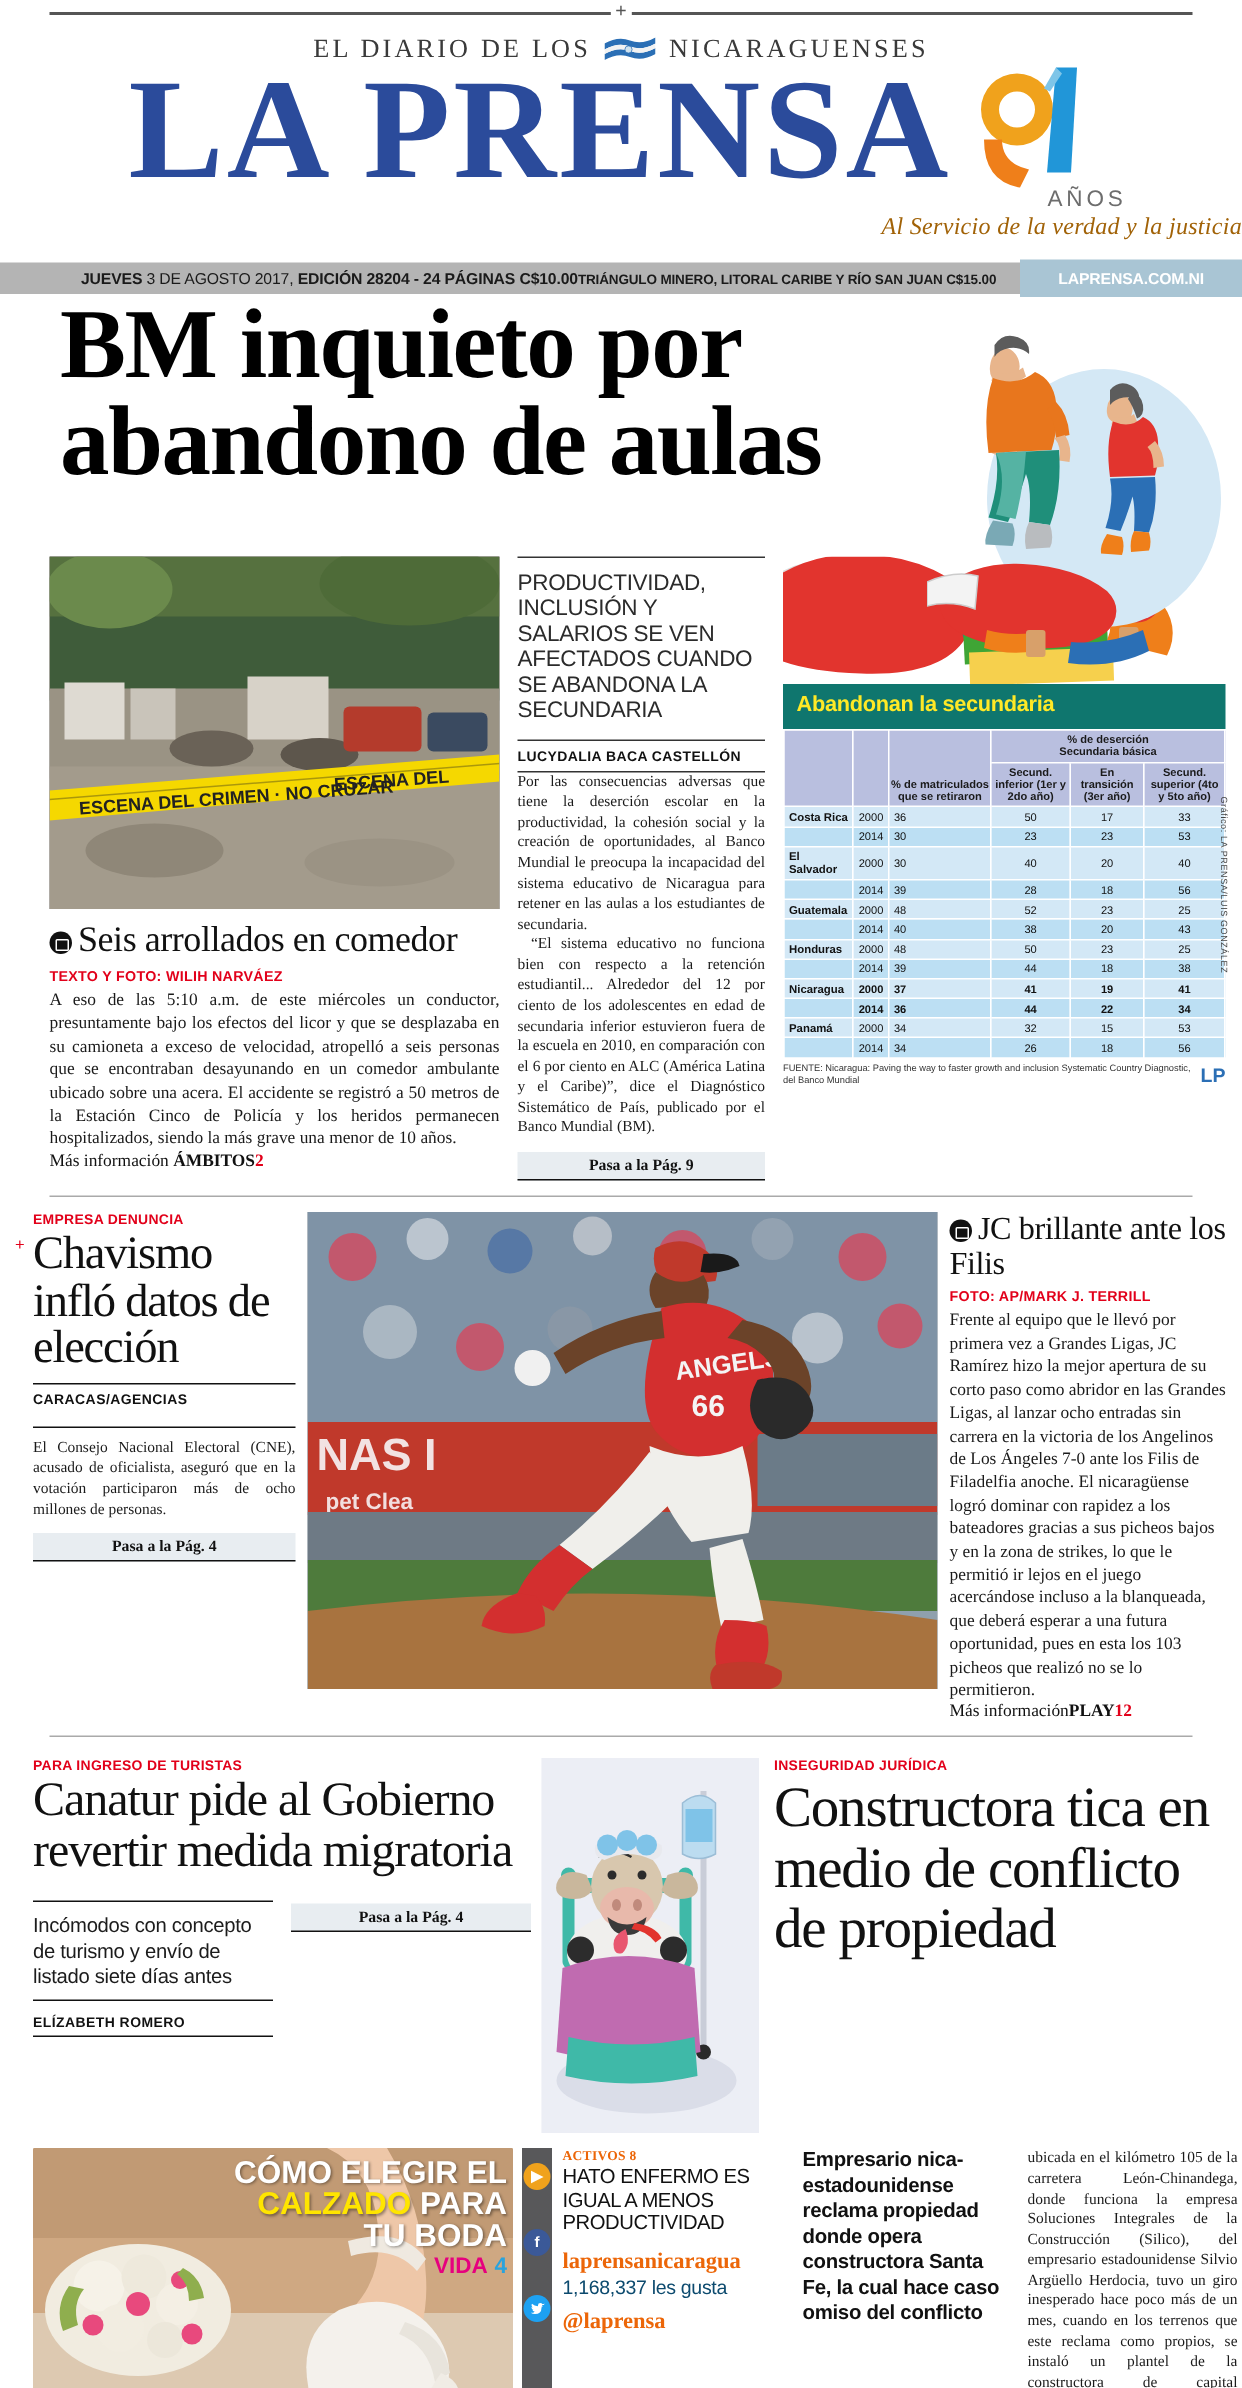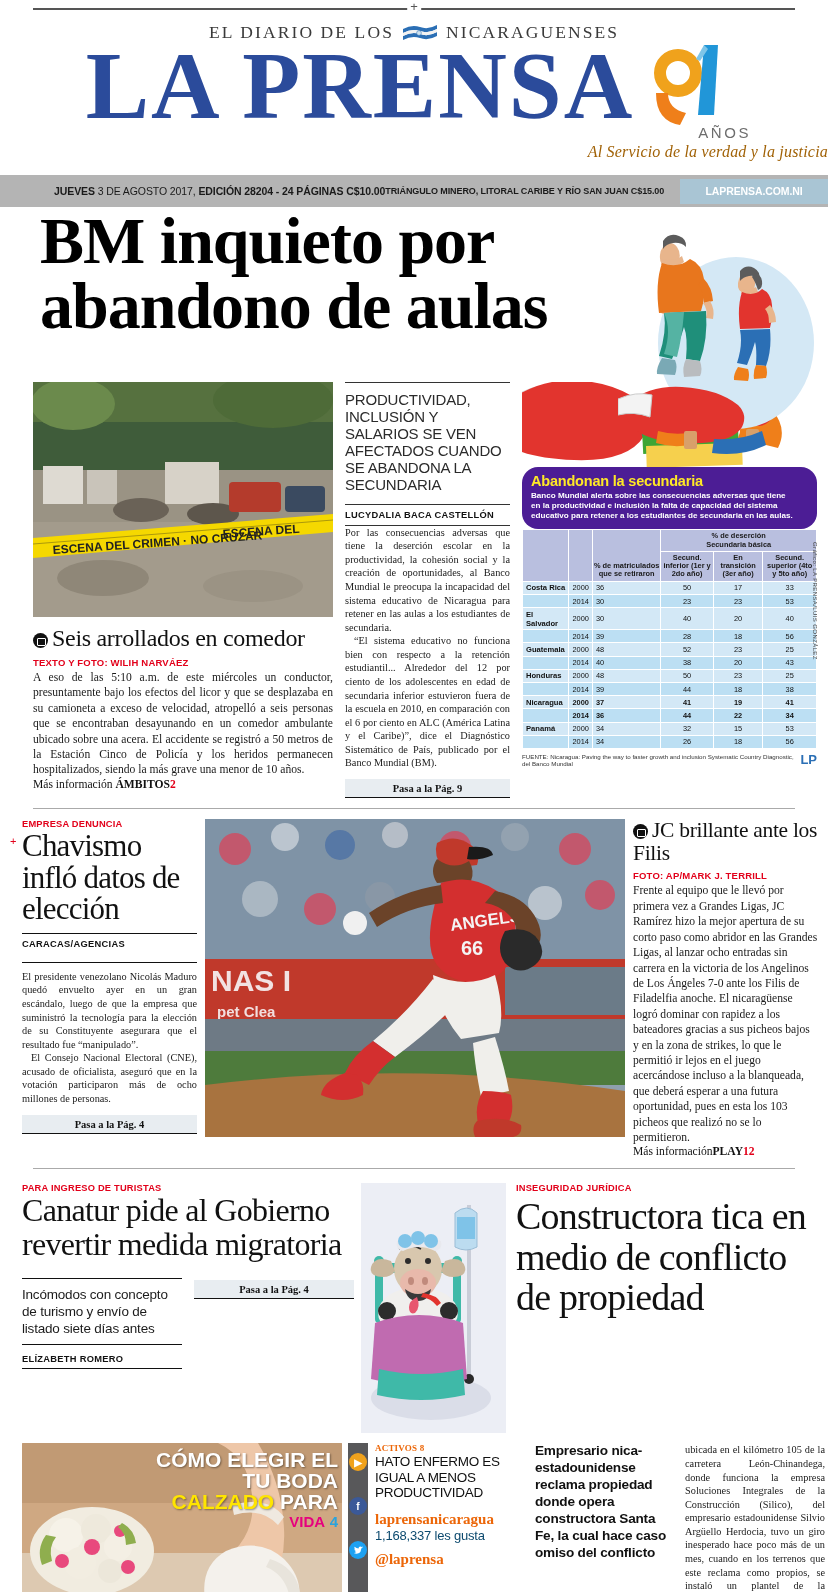--- a/index.html
+++ b/index.html
@@ -23,21 +23,21 @@
   .logo-row { display:flex; align-items:flex-start; justify-content:center; margin-top:-4px; }
   .logo-word { font-family:"Liberation Serif", serif; font-weight:700; font-size:95px;
      letter-spacing:2px; color:#2b4b9b; line-height:1; }
   .anniv { position:relative; margin-left:8px; margin-top:4px; width:100px; height:96px; }
   .anniv .anios { position:absolute; left:56px; bottom:-2px; font-family:"Liberation Sans",sans-serif;
      font-size:15px; letter-spacing:2.6px; color:#6d6d6d; }
   .tagline { text-align:right; font-family:"Liberation Serif", serif; font-style:italic;
      font-size:16px; color:#a16207; margin-top:4px; letter-spacing:.2px; }
 
   
-  #infobar { display:flex; height:32px; margin-top:14px; background:#b4b4b4; color:#1a1a1a;
+  #infobar { display:flex; height:21px; margin-top:14px; background:#b4b4b4; color:#1a1a1a;
      align-items:center; font-size:10.5px; font-weight:700; letter-spacing:-0.1px; }
   #infobar .seg1 { padding-left:54px; white-space:nowrap; }
   #infobar .seg1 .lite { font-weight:400; }
   #infobar .seg2 { margin-left:auto; padding-right:16px; font-size:9px; white-space:nowrap;}
   #infobar .seg3 { width:175px; height:25px; background:#a9c5d4; color:#fff;
      display:flex; align-items:center; justify-content:center; font-size:10.5px; }
 
   
   #lead { position:relative; height:175px; }
   #lead h1 { position:absolute; left:40px; top:2px; font-family:"Liberation Serif", serif;
@@ -72,21 +72,21 @@
      text-align:justify; color:#1a1a1a; }
   .body2 p { text-indent:9px; }
   .body2 p:first-child { text-indent:0; }
   .pasa { background:#e8edf1; text-align:center; font-family:"Liberation Serif", serif;
      font-weight:700; font-size:10.5px; padding:4px 0 3px; border-bottom:1.6px solid #111;
      margin-top:9px; }
 
   
   .info-wrap { position:relative; width:295px; }
   .info-art { height:85px; position:relative; overflow:hidden; }
-  .info-head { background:#4c1d95; padding:6px 20px 8px 9px;border-radius:16px; }
+  .info-head { background:#0f766e; padding:6px 20px 8px 9px; }
   .info-title { color:#ffe926; font-weight:700; font-size:14.5px; letter-spacing:-.2px; }
   .info-sub { color:#fff; font-weight:700; font-size:8.1px; line-height:1.25; margin-top:2px; }
   table.ig { width:100%; border-collapse:collapse; font-size:7.4px; }
   table.ig th, table.ig td { border:1px solid #fff; }
   .ig .hdr { background:#b9bfdf; color:#1a1a1a; font-weight:700; text-align:center;
      vertical-align:bottom; padding:2px 1px; line-height:1.12; }
   .ig td { background:#d3e8f6; padding:1.6px 3px; color:#111; }
   .ig tr.alt td { background:#bcdff3;margin-top:20px; }
   .ig td.ctr { text-align:center; }
   .ig td.name { font-weight:700; font-size:7.6px; }
@@ -295,21 +295,20 @@
           <rect x="122" y="44" width="92" height="22" transform="rotate(-4 122 44)" fill="#f2f2f2"></rect>
           <rect x="120" y="48" width="96" height="24" transform="rotate(-3 120 48)" fill="#3fa535"></rect>
           <rect x="124" y="64" width="96" height="22" transform="rotate(-2 124 64)" fill="#f6d04d"></rect>
           <path d="M200 0 q30 6 50 28 q16 18 6 38 l-40-10 q10-22 -22-44z" fill="#ef7f1a"></path>
           <circle cx="236" cy="28" r="16" fill="#e2342e"></circle>
         </svg>
       </div>
 
       <div class="info-head">
         <div class="info-title">Abandonan la secundaria</div>
-        <div class="info-sub">Banco Mundial alerta sobre las consecuencias adversas que tiene en la productividad e inclusión la falta de capacidad del sistema educativo para retener a los estudiantes de secundaria en las aulas.</div>
       </div>
 
       <table class="ig">
         <thead>
           <tr>
             <th class="hdr" rowspan="2"></th>
             <th class="hdr" rowspan="2"></th>
             <th class="hdr" rowspan="2">% de matriculados que se retiraron</th>
             <th class="hdr" colspan="3">
               <span>% de deserción</span><br>
@@ -435,21 +434,20 @@
 
 <div id="secB">
   <div class="colB1">
     <div class="plus">+</div>
     <div class="eyebrow">EMPRESA DENUNCIA</div>
     <div class="bigtitle">Chavismo infló datos de elección</div>
     <div class="ruleB"></div>
     <div class="auth">CARACAS/AGENCIAS</div>
     <div class="ruleB"></div>
     <div class="body2" style="margin-top:7px">
-      <p>El presidente venezolano Nicolás Maduro quedó envuelto ayer en un gran escándalo, luego de que la empresa que suministró la tecnología para la elección de su Constituyente asegurara que el resultado fue “manipulado”.</p>
       <p>El Consejo Nacional Electoral (CNE), acusado de oficialista, aseguró que en la votación participaron más de ocho millones de personas.</p>
     </div>
     <div class="pasa">Pasa a la Pág. 4</div>
   </div>
 
   <div class="colB2">
     <div class="photo-bb">
       <svg viewBox="0 0 420 318" width="420" height="318" preserveAspectRatio="none">
         <rect width="420" height="318" fill="#8fa0ad"></rect>
         <rect width="420" height="140" fill="#7f93a6"></rect>
@@ -596,25 +594,25 @@
         <path d="M100 80 q12 6 14 20 l-10 2 q0-12 -8-18z" fill="#8fae4e"></path>
         <path d="M196 0 q30 14 34 52 q4 34 -18 56 q-16 16 -8 34 l44 6 q16-30 14-62 q-2-46 -26-86z" fill="#eec7a8"></path>
         <path d="M204 108 q34-14 58 8 q20 20 14 44 l-92 2 q-8-38 20-54z" fill="#f4f1ec"></path>
         <path d="M248 116 q26 8 30 34 l-10 6 q-4-24 -24-32z" fill="#e8e4dc"></path>
         <path d="M272 150 q14 6 12 18 l-22 0 q4-10 10-18z" fill="#f0ece5"></path>
         <path d="M210 62 q36-10 52 12 l-6 8 q-16-18 -44-10z" fill="#efe9e0"></path>
       </svg>
       <div style="position:absolute; left:12px; top:6px; width:100%; text-align:right; padding-right:16px;
                   font-family:'Liberation Sans',sans-serif; font-weight:700; line-height:1.0;">
         <div style="font-size:21px; color:#fff; text-shadow:1px 1px 2px rgba(0,0,0,.4);">CÓMO ELEGIR EL</div>
-        <div style="font-size:21px; color:#fff; text-shadow:1px 1px 2px rgba(0,0,0,.4);">TU BODA</div>
         <div style="font-size:21px; text-shadow:1px 1px 2px rgba(0,0,0,.4);">
           <span style="color:#ffe500">CALZADO</span>
           <span style="color:#fff">PARA</span>
         </div>
+        <div style="font-size:21px; color:#fff; text-shadow:1px 1px 2px rgba(0,0,0,.4);">TU BODA</div>
         <div style="margin-top:2px;">
           <span style="font-size:15px; color:#e6007e">VIDA</span>
           <span style="font-size:15px; color:#29a3dd">4</span>
         </div>
       </div>
     </div>
 
   </div>
 
   <div class="colD2">

